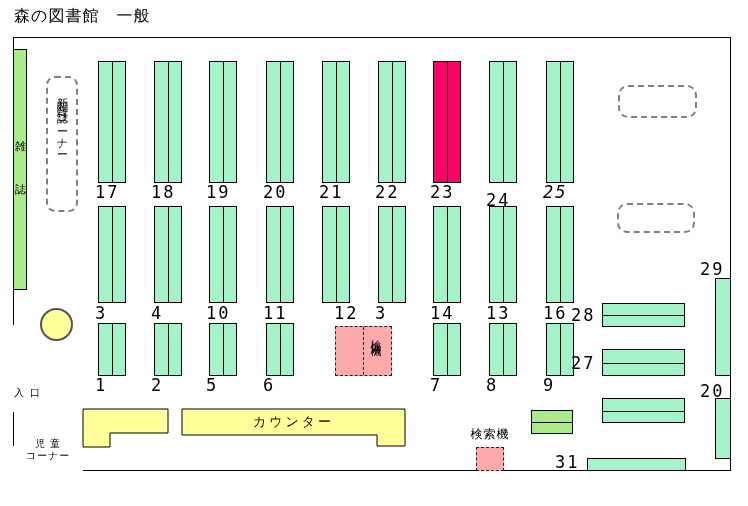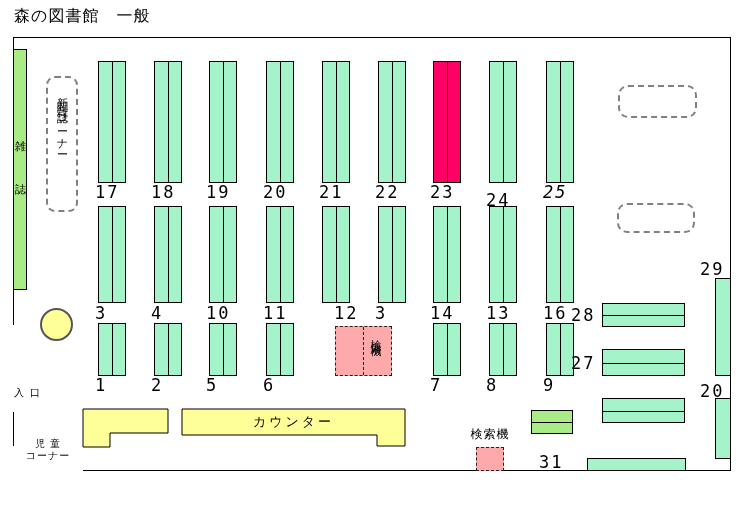--- a/index.html
+++ b/index.html
@@ -190,21 +190,21 @@
     </div>
 
   <div class="num" style="left:588px;top:405px;margin-left:28px;">26</div>
   <div class="hshelf" style="left:602px;top:398px;width:83px;height:25px;">
       <i></i>
     </div>
   <div class="hshelf alt" style="left:531px;top:410px;width:42px;height:24px;">
       <i></i>
     </div>
 
-  <div class="num" style="left:539px;top:455px;">31</div>
+  <div class="num" style="left:555px;top:455px;">31</div>
   <div class="hshelf" style="left:587px;top:458px;width:99px;height:13px;"></div>
 
   <div class="smalltext" style="left:458px;top:426px;width:64px;text-align:center;">検索機</div>
   <div class="search" style="left:476px;top:447px;width:28px;height:24px;"></div>
 
   <div class="entrance">入口</div>
   <div class="children">
     <span style="display:block;">児 童</span>
     <span style="display:block;">コーナー</span>
   </div>

